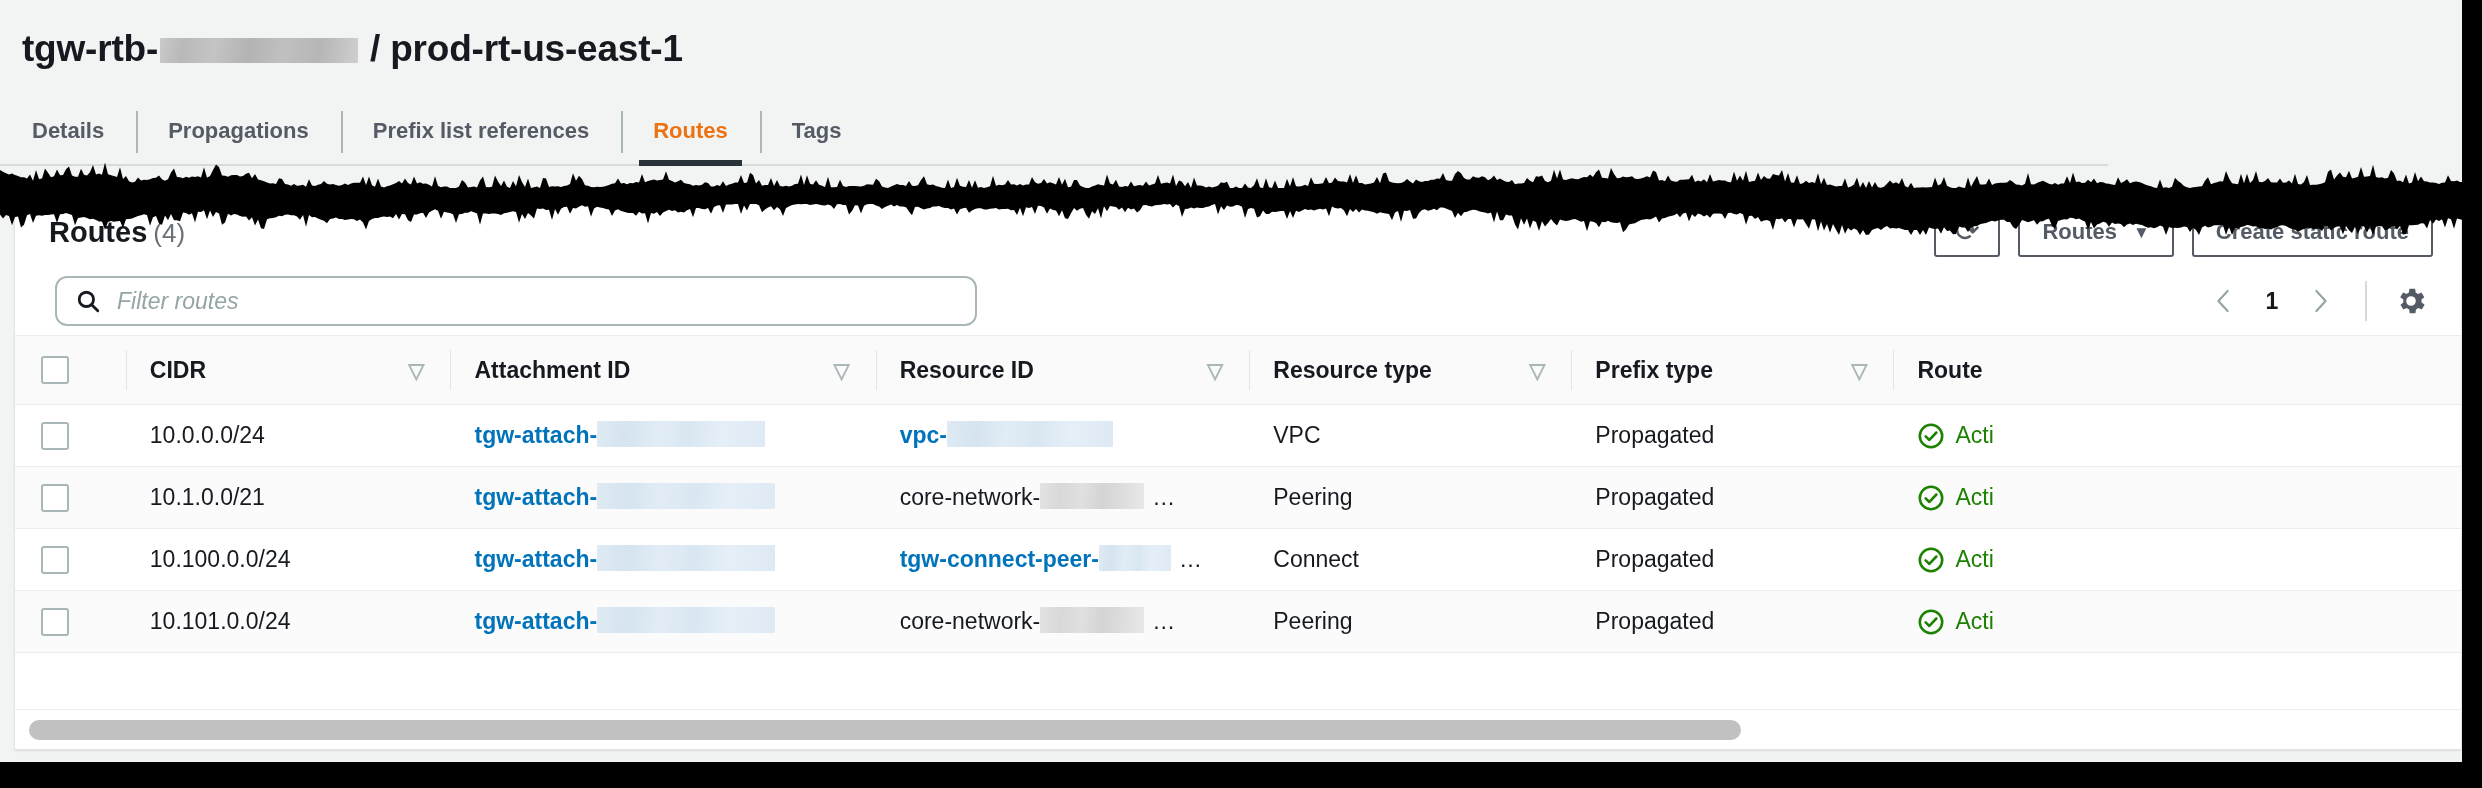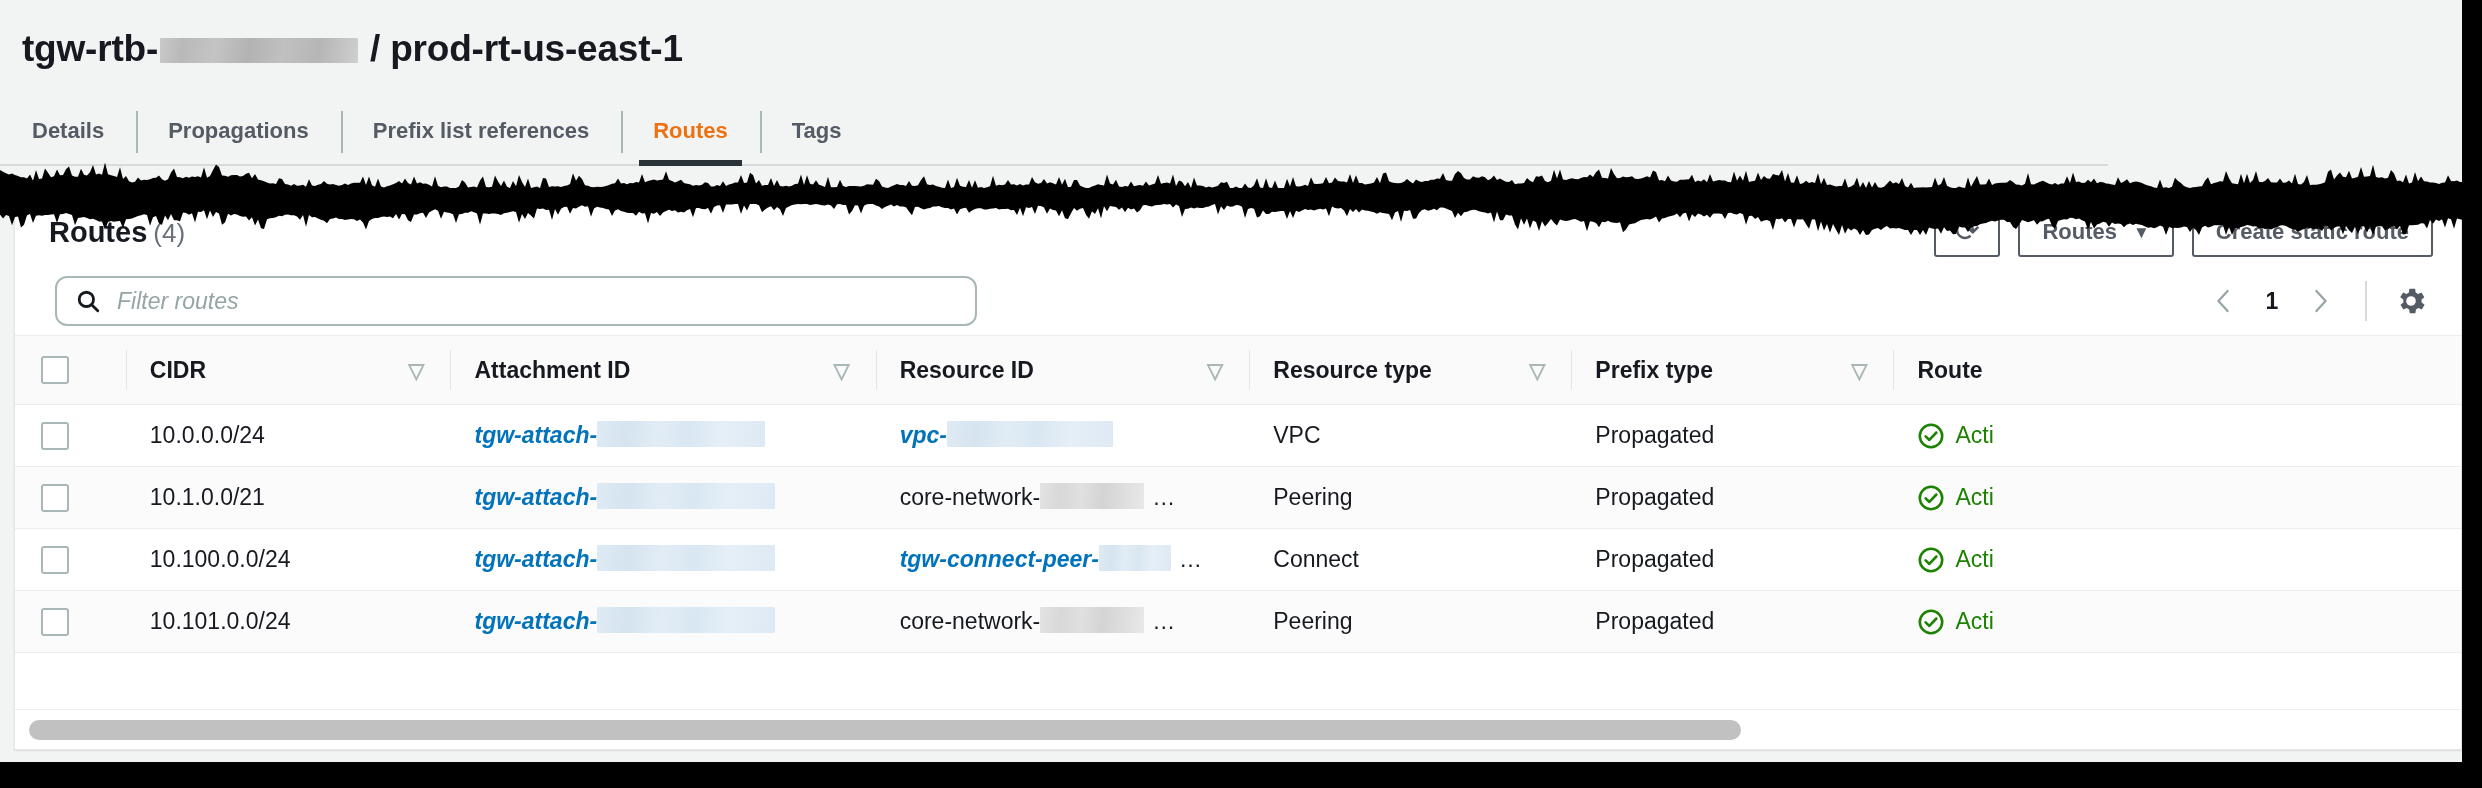--- a/index.html
+++ b/index.html
@@ -331,21 +331,21 @@
 
   .chk {
     width: 28px; height: 28px;
     border: 2px solid #aab7b8;
     border-radius: 3px;
     background: #ffffff;
     display: block;
     cursor: pointer;
   }
 
-  .link { color: #0073bb; font-weight: bold; cursor: pointer; font-style: italic; }
+  .link { color: #0073bb; font-weight: bold; cursor: pointer; }
   .plain { color: #16191f; }
 
   .redact {
     display: inline-block;
     height: 26px;
     vertical-align: middle;
     position: relative;
     top: -2px;
     border-radius: 1px;
   }

